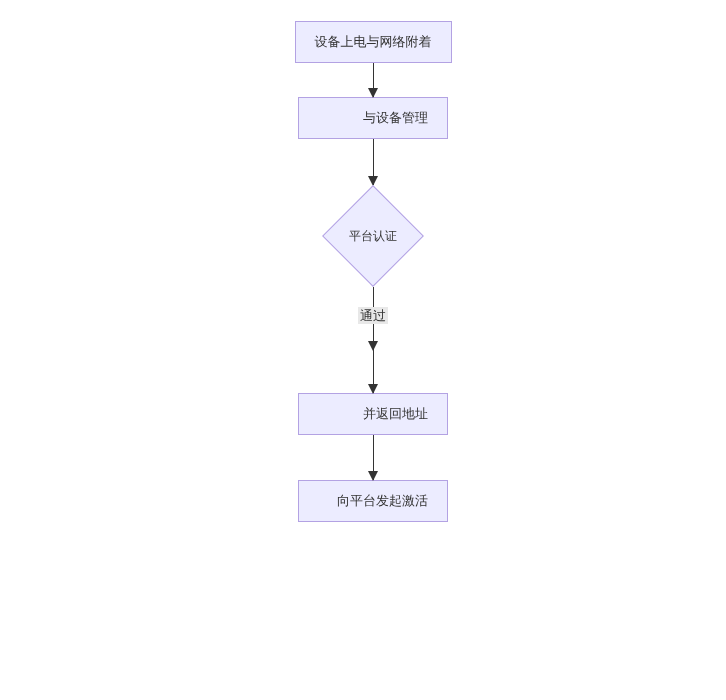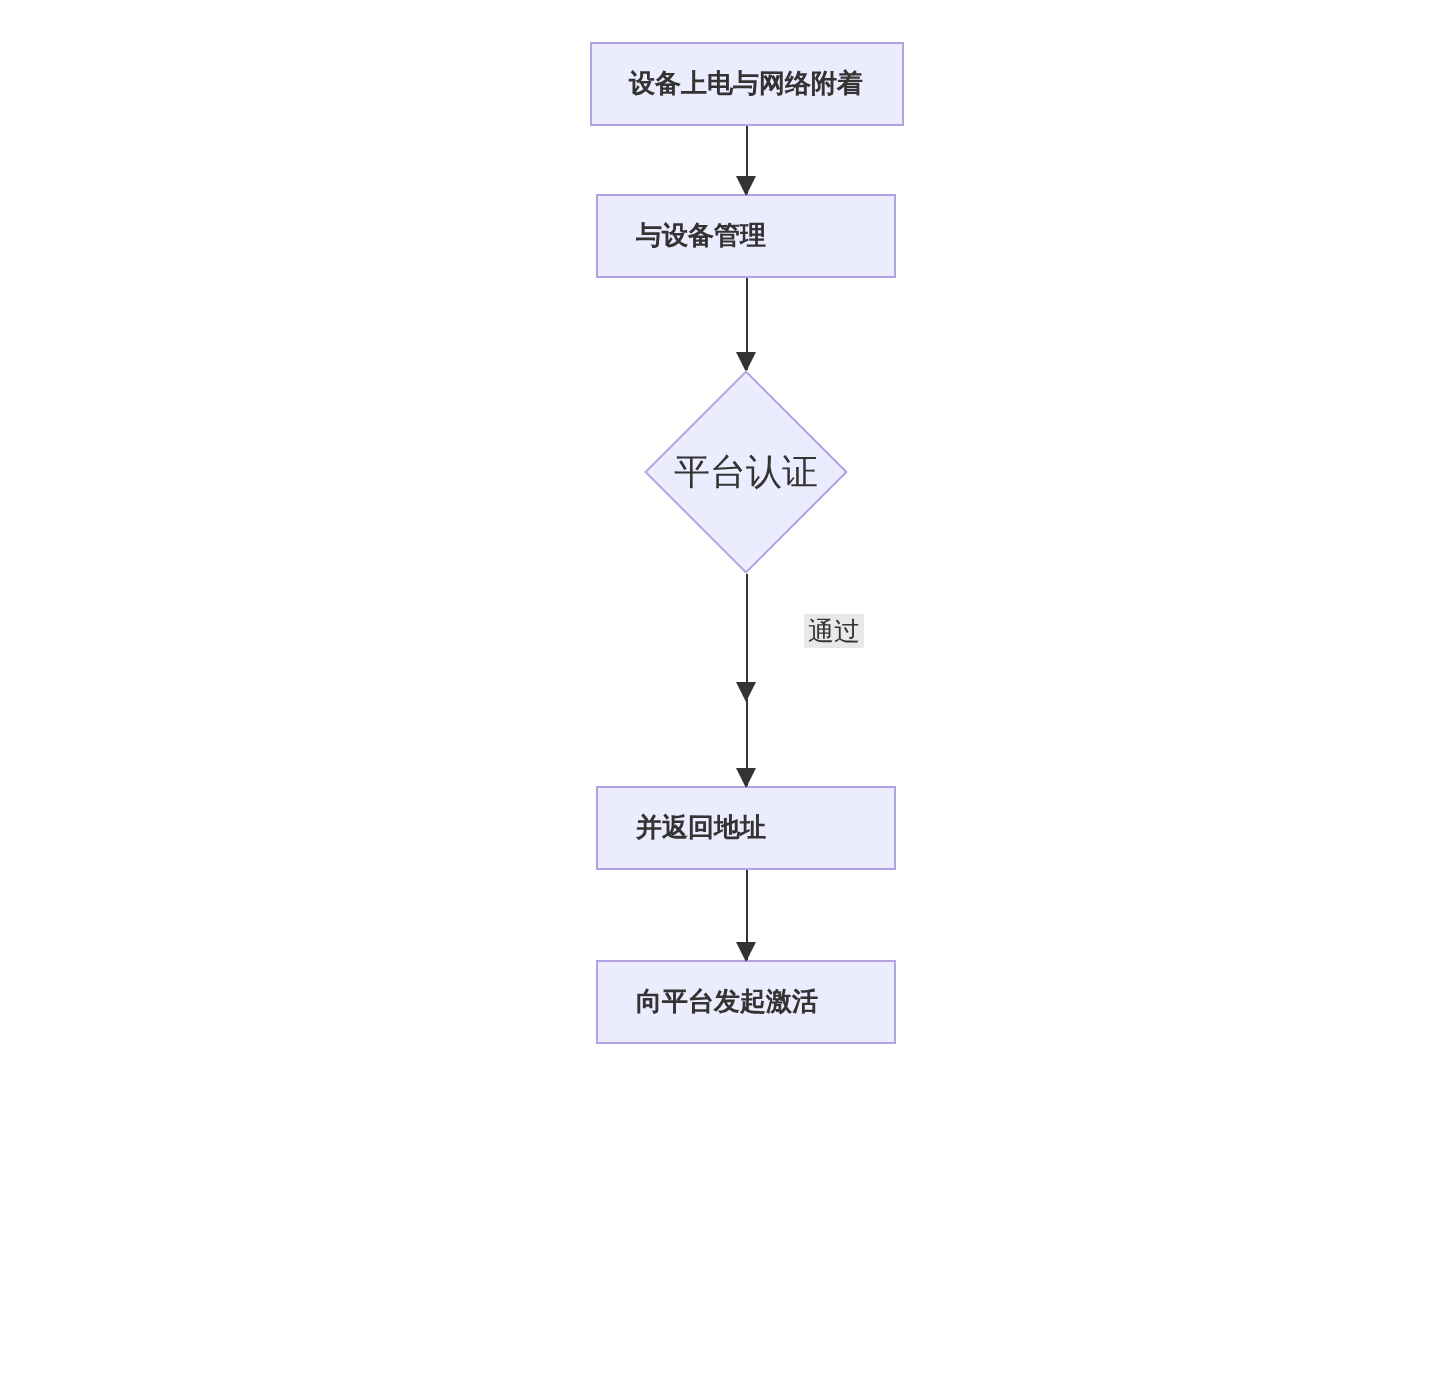--- a/index.html
+++ b/index.html
@@ -25,28 +25,27 @@
     flex-direction: column;
     align-items: center;
     box-sizing: border-box;
   }
   .node.rect {
     background: var(--node-fill, #ECECFF);
     border: 1px solid var(--node-border, #b3a2e3);
     min-width: 150px;
     padding: 10px 19px;
     box-sizing: border-box;
-    text-align: left;
+    text-align: right;
     font-size: 13px;
     line-height: 20px;
     display: flex;
     flex-direction: column;
     justify-content: center;
     white-space: nowrap;
-    font-weight: bold;
   }
   .connector {
     position: relative;
     width: 1px;
     background: var(--line, #333333);
   }
   .connector .arrowhead {
     position: absolute;
     bottom: -1px;
     left: 50%;
@@ -62,21 +61,20 @@
     top: 20px;
     left: 50%;
     transform: translateX(-50%);
     background: var(--edge-label-bg, #e8e8e8);
     color: var(--text, #333333);
     font-size: 13px;
     line-height: 17px;
     padding: 0 2px;
     white-space: nowrap;
     z-index: 2;
-    margin-left: 44px;
   }
   .diamond-wrap {
     position: relative;
     width: 102px;
     height: 102px;
     flex: 0 0 auto;
   }
   .diamond-shape {
     position: absolute;
     top: 50%;
@@ -86,21 +84,21 @@
     transform: translate(-50%, -50%) rotate(45deg);
     background: var(--node-fill, #ECECFF);
     border: 1px solid var(--node-border, #b3a2e3);
     box-sizing: border-box;
   }
   .diamond-label {
     position: absolute;
     top: 50%;
     left: 50%;
     transform: translate(-50%, -50%);
-    font-size: 18px;
+    font-size: 12px;
     white-space: nowrap;
     z-index: 1;
   }
   .c1 { height: 34px; }
   .c2 { height: 46px; }
   .c3 { height: 63px; }
   .c4 { height: 43px; }
   .c5 { height: 45px; }
 </style>
 </head>

